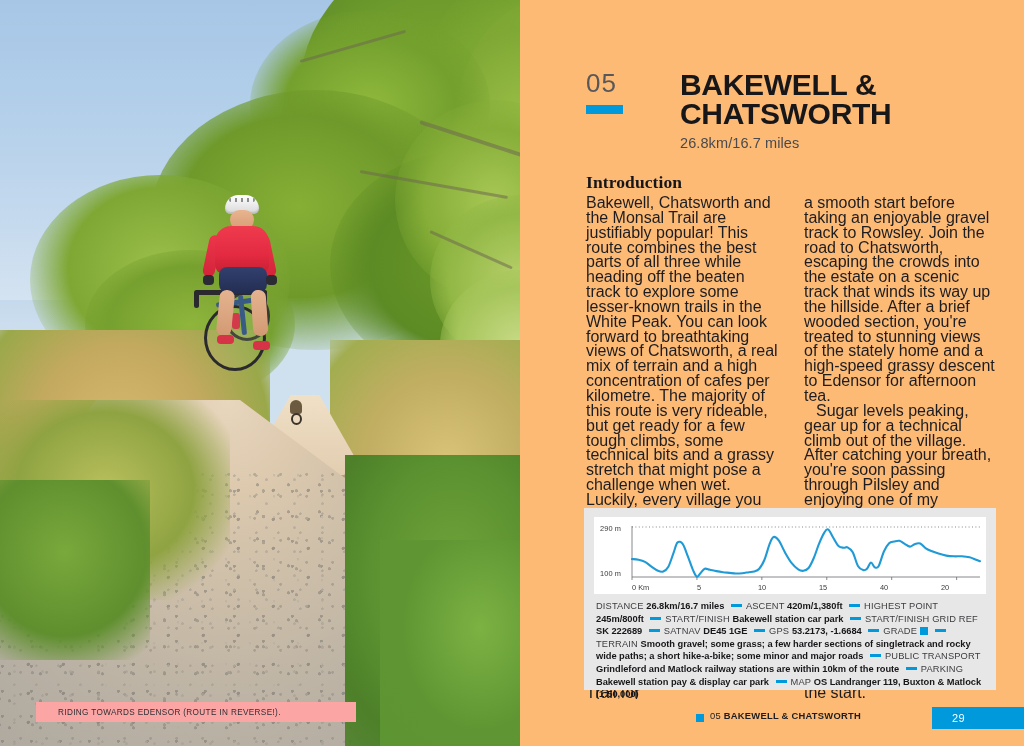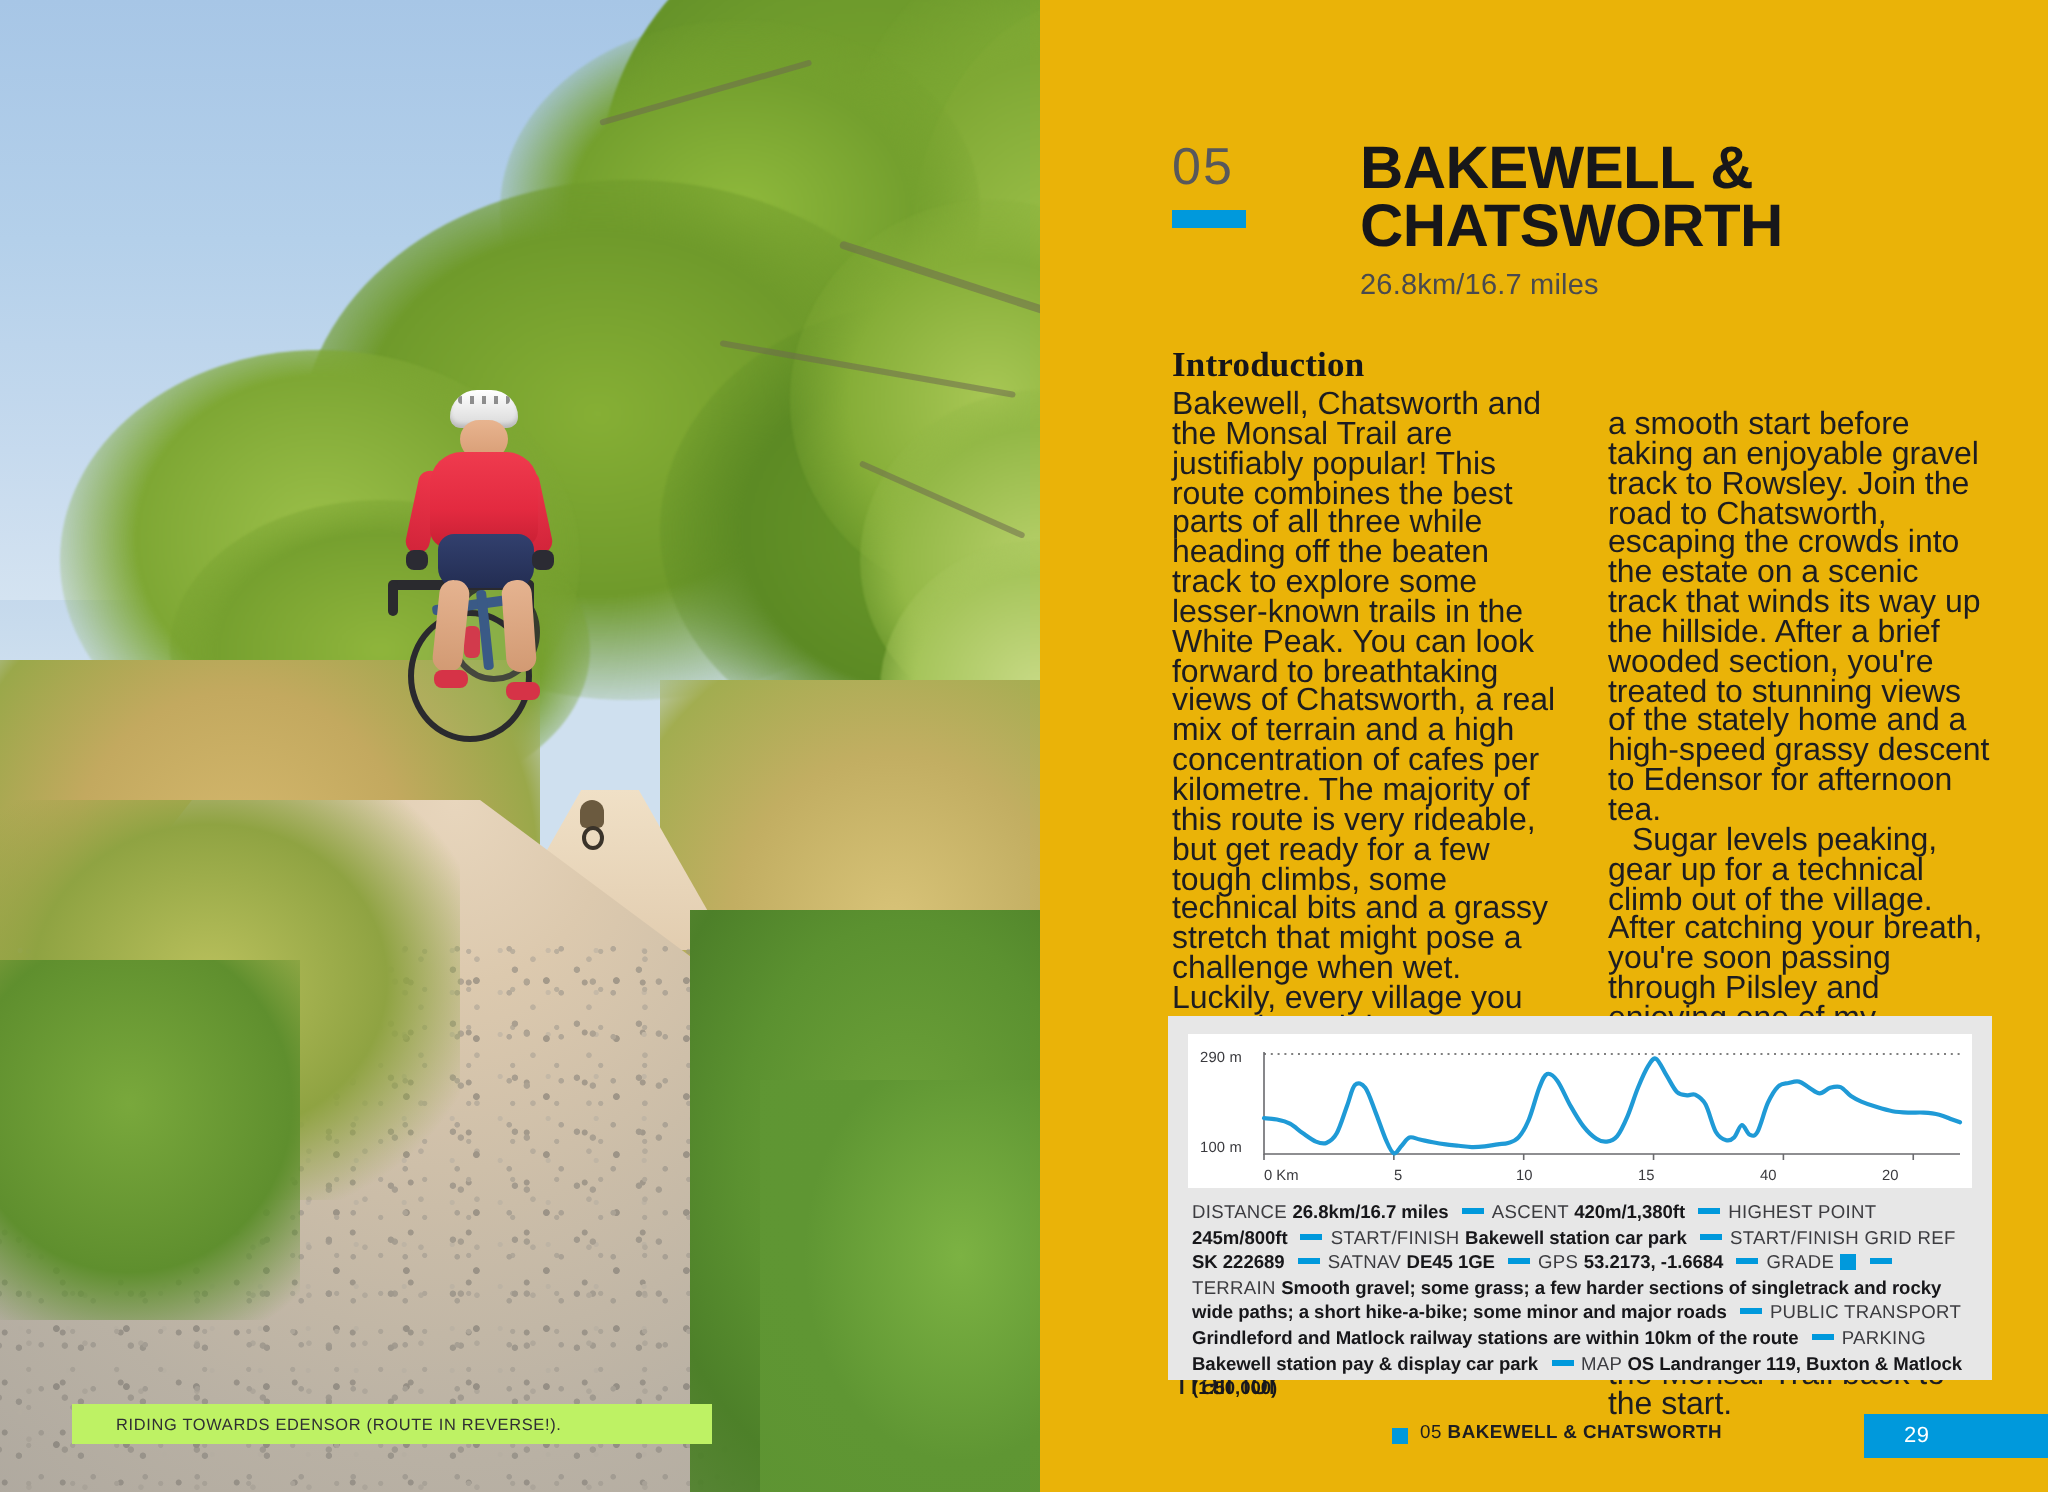--- a/index.html
+++ b/index.html
@@ -154,28 +154,28 @@
   .r2-body{ position:absolute; left:2px; top:0; width:12px; height:14px; background:#6b5a3f; border-radius:6px 6px 3px 3px;}
   .r2-wheel{ position:absolute; left:3px; top:13px; width:11px; height:12px; border:2px solid #3a332a; border-radius:50%;}
 
   
   .flare { position:absolute; left:330px; top:40px; width:180px; height:180px;
      background:radial-gradient(circle, rgba(255,255,230,.55) 0%, rgba(255,255,210,.18) 45%, rgba(255,255,255,0) 70%); }
 
   
   .caption-box {
     position:absolute; left:36px; top:702px; width:320px; height:20px;
-    background:#bef264; display:flex; align-items:center; padding-left:22px;
+    background:#fca5a5; display:flex; align-items:center; padding-left:22px;
   }
   .caption-box span {
     font-size:8.2px; letter-spacing:.35px; color:#2f2f33; font-family:"Liberation Sans", sans-serif;
   }
 
   
-  .page-right { position:relative; width:504px; height:746px; background:#eab308; }
+  .page-right { position:relative; width:504px; height:746px; background:#fdba74; }
 
   
   .title-block { position:absolute; left:66px; top:70px; width:410px; }
   .t-row { display:flex; align-items:flex-start; }
   .t-num-col { width:54px; flex:0 0 54px; }
   .t-num { font-size:26px; color:#58585b; letter-spacing:1px; line-height:1; font-weight:400; }
   .t-rule { width:37px; height:9px; background:#0099dc; margin-top:9px; }
   .t-main { flex:1;margin-left:40px; }
   .t-title {
     font-size:30px; font-weight:700; color:#17171a; line-height:0.97;
@@ -187,21 +187,21 @@
   .intro-h {
     position:absolute; left:66px; top:172px;
     font-family:"Liberation Serif", serif; font-weight:700;
     font-size:17.5px; color:#16161a; letter-spacing:0.1px;
   }
 
   
   .cols { position:absolute; left:66px; top:196px; width:410px; height:300px; }
   .col { position:absolute; top:0; width:192px; }
   .col-a { left:0; }
-  .col-b { left:218px;margin-top:10px; }
+  .col-b { left:218px; }
   .col p {
     font-size:16px; line-height:14.85px; color:#1d1d21;
     text-align:left; font-family:"Liberation Sans", sans-serif;
     letter-spacing:-0.02px;
   }
   .col p.indent { text-indent:12px; }
   .col-b { top:0px; }
 
   
   .panel {

